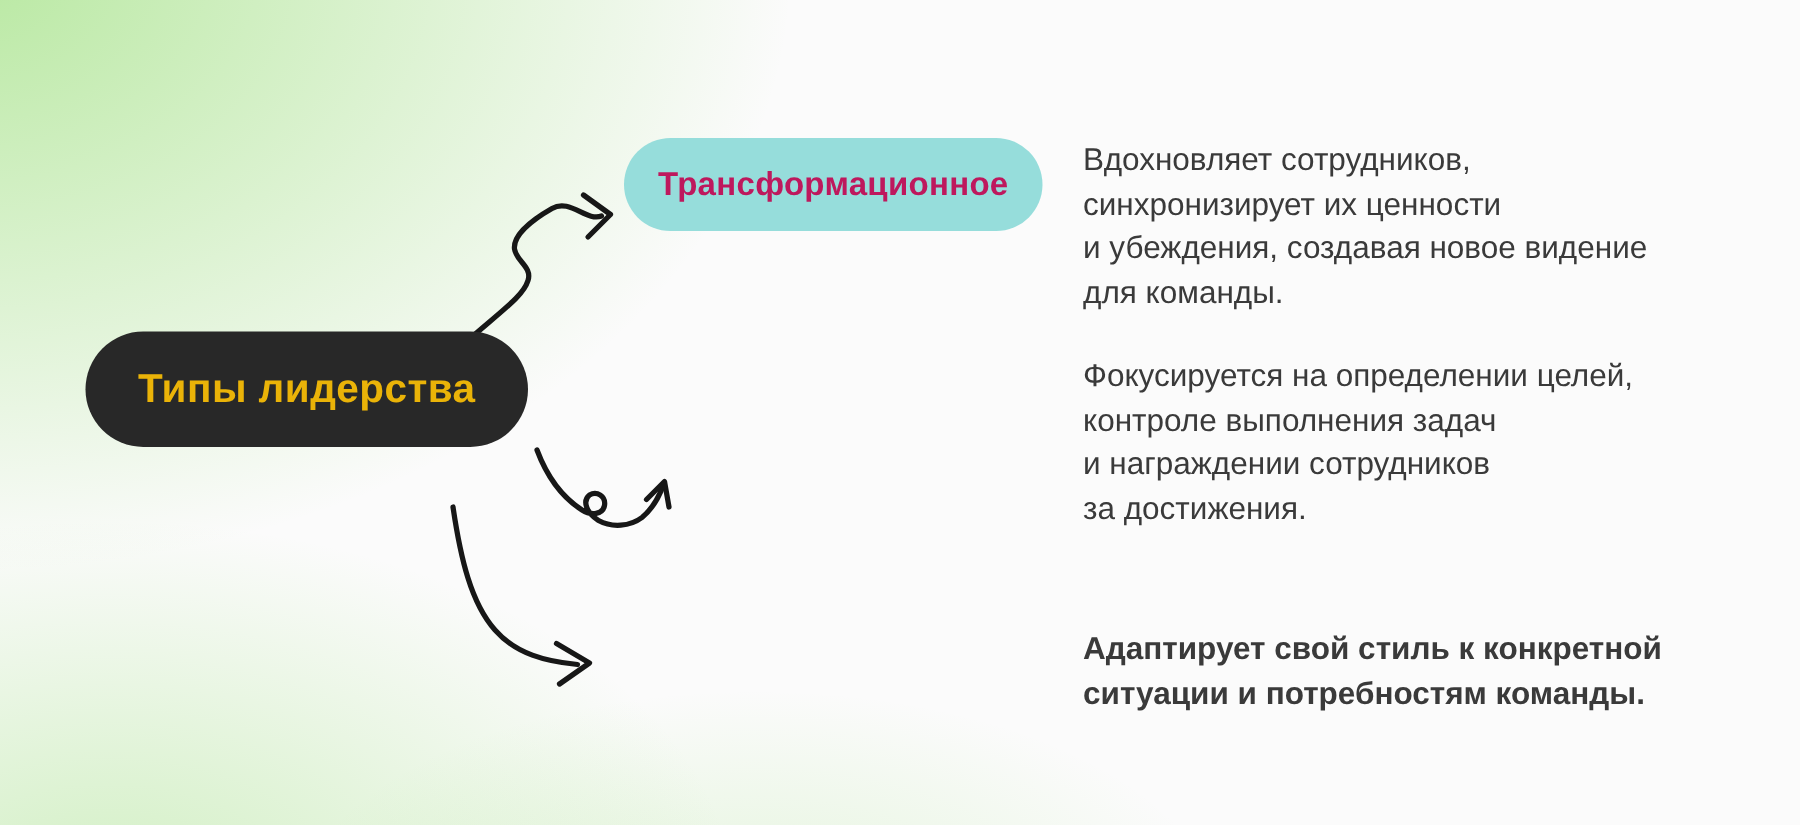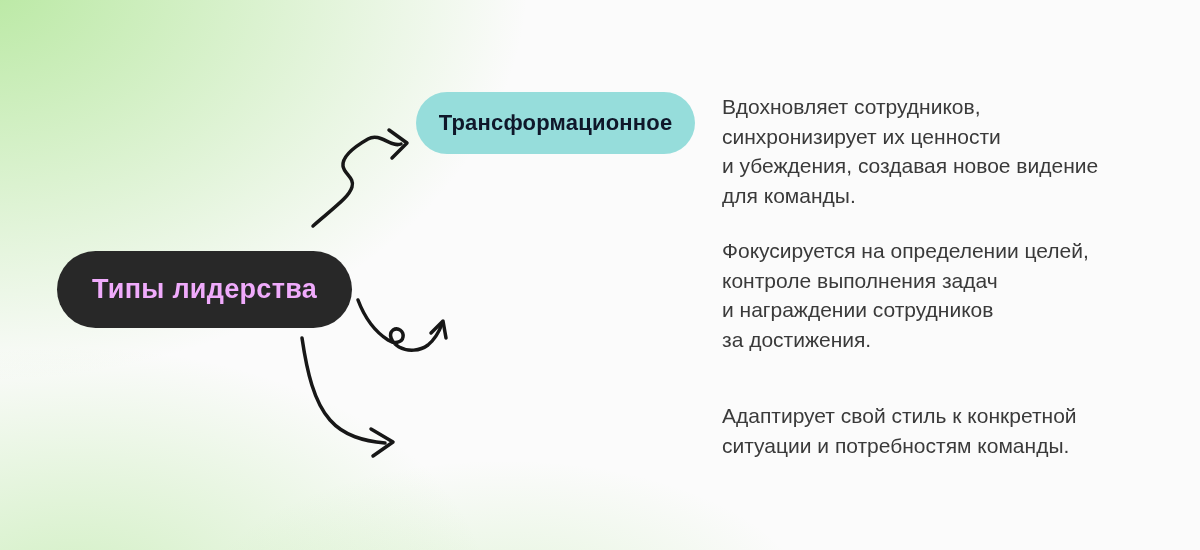--- a/index.html
+++ b/index.html
@@ -13,55 +13,55 @@
     height: 550px;
     overflow: hidden;
     background:
       radial-gradient(850px 620px at -2% -4%, rgba(129,217,87,0.55) 0%, rgba(129,217,87,0) 65%),
       radial-gradient(700px 430px at 6% 110%, rgba(129,217,87,0.35) 0%, rgba(129,217,87,0) 60%),
       radial-gradient(520px 260px at 42% 112%, rgba(129,217,87,0.20) 0%, rgba(129,217,87,0) 60%),
       #fbfbfb;
   }
   .root-pill {
     position: absolute;
-    left: 57px; top: 251px;
+    left: 57px; top: 221px;
     width: 295px; height: 77px;
     border-radius: 40px;
     display: flex; align-items: center; justify-content: center;
-    color: #f0abfc;
+    color: #eab308;
     font-size: 27px;
     font-weight: bold;
     letter-spacing: 0.3px;
   }
   .type-pill {
     position: absolute;
     left: 416px;
     width: 279px; height: 62px;
     border-radius: 31px;
     display: flex; align-items: center; justify-content: center;
-    color: #0f172a;
+    color: #be185d;
     font-size: 22px;
     font-weight: bold;
     letter-spacing: 0.2px;
   }
   .pill-1 { top: 92px; }
   .pill-2 { top: 252px; height: 61px; }
   .pill-3 { top: 412px; height: 61px; }
   .desc {
     position: absolute;
     left: 722px;
     width: 420px;
     color: #3a3a3a;
     font-size: 21px;
     line-height: 29.5px;
     white-space: pre-line;
   }
   .desc-1 { top: 76px; margin-top: 16px; }
   .desc-2 { top: 236px; }
-  .desc-3 { top: 401px; }
+  .desc-3 { top: 418px; font-weight: bold; }
   .watermark {
     position: absolute;
     left: 55px; top: 473px;
     color: #151515;
     font-size: 18px;
     letter-spacing: 0.2px;
   }
   .arrows {
     position: absolute;
     left: 0; top: 0;

